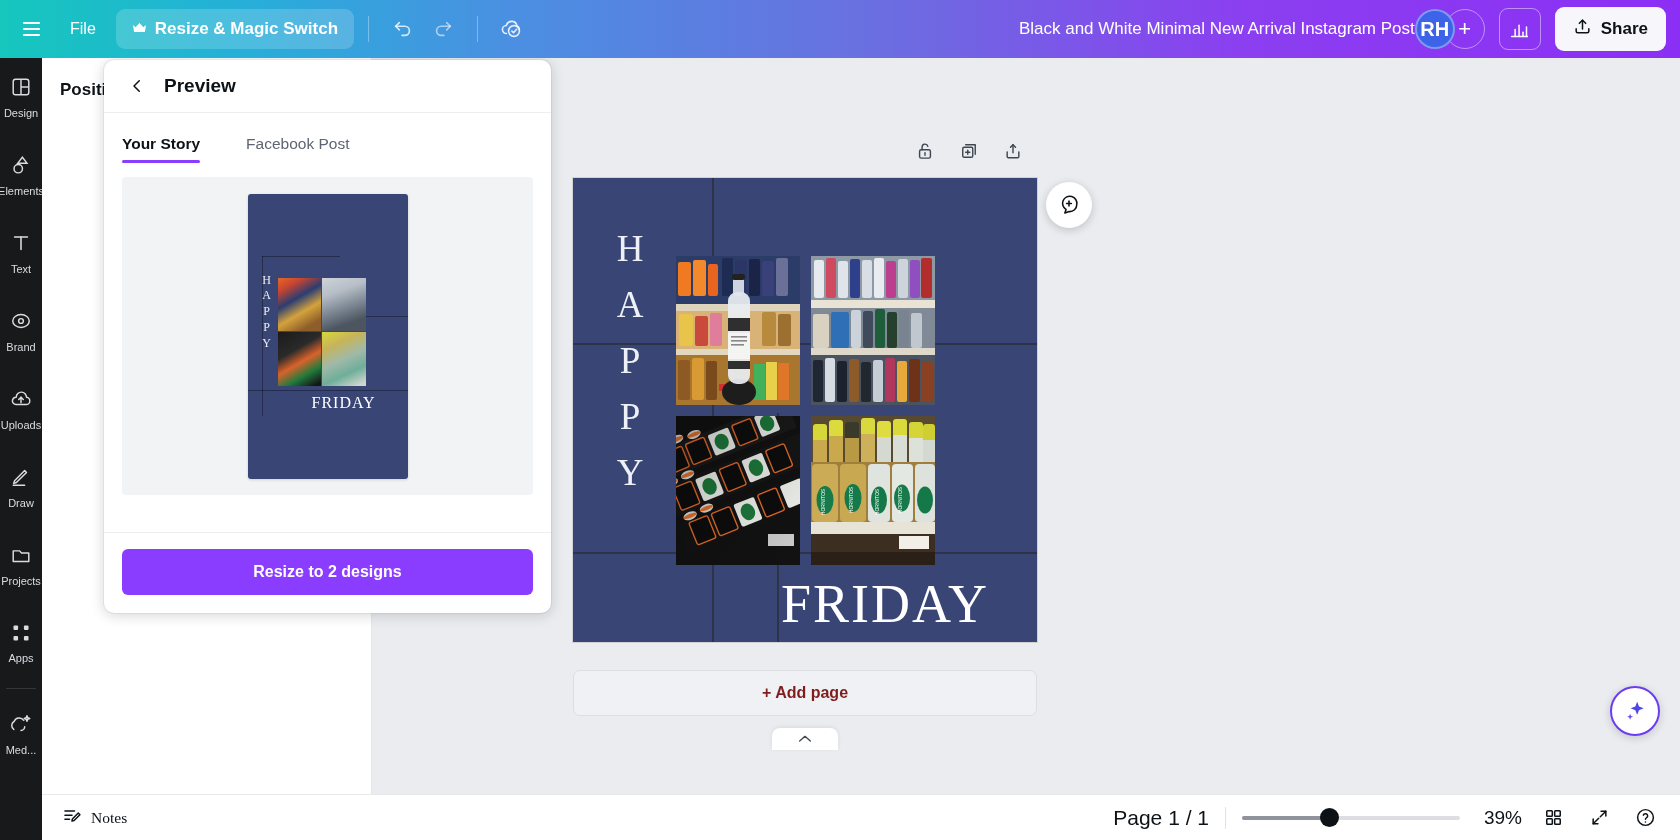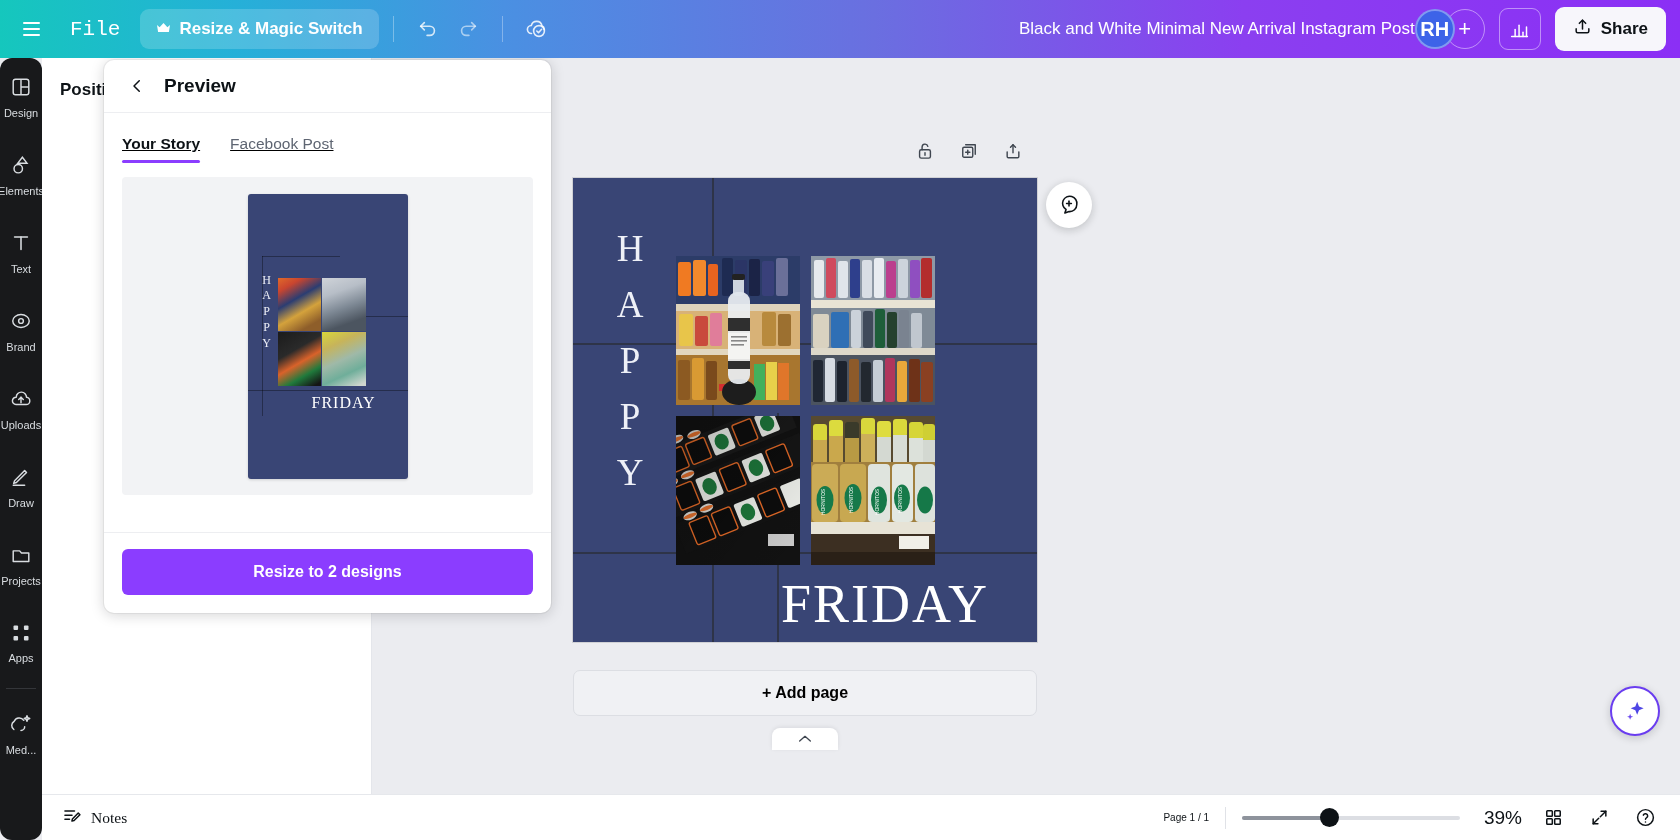--- a/index.html
+++ b/index.html
@@ -13,21 +13,21 @@
 
   
   .topbar {
     position: absolute; top: 0; left: 0; width: 1680px; height: 58px;
     background: linear-gradient(90deg, #15c7bd 0%, #25b0d8 14%, #4a90e2 30%, #6a6fe0 52%, #8b3ff0 74%, #8b2ff5 100%);
     display: flex; align-items: center; padding: 0 14px; z-index: 40;
   }
   .hamburger { width: 34px; height: 34px; display:flex; flex-direction:column; justify-content:center; align-items:center; gap:4px; cursor:pointer; margin-right: 6px;}
   .hamburger i { display:block; width:17px; height:2px; background:#fff; border-radius:2px;}
   .file-btn {
-    color:#fff; font-size:21px; padding:8px 16px; border-radius:8px; cursor:pointer; white-space:nowrap;font-family:Liberation Mono, monospace;
+    color:#fff; font-size:16px; padding:8px 16px; border-radius:8px; cursor:pointer; white-space:nowrap;
   }
   .resize-btn {
     display:flex; align-items:center; gap:8px; color:#fff; font-size:17px; font-weight:600;
     background: rgba(255,255,255,0.18); padding:10px 16px; border-radius:9px; cursor:pointer; margin-left:4px; white-space:nowrap;
   }
   .crown { font-size: 13px; line-height:1; }
   .divider-v { width:1px; height:26px; background: rgba(255,255,255,0.32); margin:0 14px; }
   .icon-btn {
     width:40px; height:40px; display:flex; align-items:center; justify-content:center;
     border-radius:8px; cursor:pointer;
@@ -52,21 +52,21 @@
     display:flex;align-items:center;justify-content:center; margin-left:14px; cursor:pointer;
   }
   .share-btn {
     display:flex; align-items:center; gap:9px; background:#f7f6fb; color:#0d1216;
     font-size:17px; font-weight:600; padding:10px 18px; border-radius:9px; margin-left:14px; cursor:pointer;
   }
 
   
   .rail {
     position:absolute; top:58px; left:0; width:42px; height:782px;
-    background:#18191b; color:#c9cdd2; z-index:30; overflow:hidden;border-radius:12px;
+    background:#18191b; color:#c9cdd2; z-index:30; overflow:hidden;
   }
   .rail-item {
     position:relative; height:78px; display:flex; flex-direction:column;
     align-items:center; justify-content:center; gap:5px; cursor:pointer;
   }
   .rail-item .lbl { font-size:11px; color:#d9dde1; white-space:nowrap; }
   .rail-sep { height:1px; background:#34363a; margin:6px 6px; }
 
   
   .position-panel {
@@ -81,21 +81,21 @@
     background:#fff; border-radius:10px; z-index:36;
     box-shadow: 0 2px 14px rgba(14,19,24,0.18), 0 0 0 1px rgba(14,19,24,0.05);
     display:flex; flex-direction:column; overflow:hidden;justify-content:space-between;
   }
   .pp-header {
     height:53px; display:flex; align-items:center; gap:14px; padding:0 20px;
     border-bottom:1px solid #edeef1; flex:0 0 auto;
   }
   .back-arrow { width:26px;height:26px; display:flex;align-items:center;justify-content:center; cursor:pointer; color:#0d1216; }
   .pp-title { font-size:19px; font-weight:700; color:#0d1216; }
-  .pp-tabs { display:flex; gap:30px; padding: 22px 18px 0 18px; flex:0 0 auto;text-decoration:underline;}
+  .pp-tabs { display:flex; gap:46px; padding: 22px 18px 0 18px; flex:0 0 auto;}
   .pp-tab { font-size:15.5px; color:#5e6572; padding-bottom:10px; cursor:pointer; position:relative; white-space:nowrap;}
   .pp-tab.active { color:#0d1216; font-weight:700; }
   .pp-tab.active::after {
     content:""; position:absolute; left:0; right:0; bottom:0; height:3px; background:#8b3dff; border-radius:2px;
   }
   .pp-body { flex:1 1 auto; padding:14px 18px 0 18px; }
   .thumb-stage {
     background:#f2f3f5; border-radius:4px; height:318px;
     display:flex; align-items:center; justify-content:center; overflow:hidden;
   }
@@ -155,21 +155,21 @@
   }
   .comment-fab {
     position:absolute; left:674px; top:124px; width:46px; height:46px; border-radius:50%;
     background:#fff; box-shadow:0 2px 8px rgba(13,18,22,0.2);
     display:flex; align-items:center; justify-content:center; cursor:pointer; color:#0d1216;
   }
   .add-page-btn {
     position:absolute; left:201px; top:612px; width:464px; height:46px;
     background:#f0f1f4; border:1px solid #dcdee3; border-radius:7px;
     display:flex; align-items:center; justify-content:center;
-    font-size:16px; font-weight:600; color:#000000; cursor:pointer;
+    font-size:16px; font-weight:600; color:#7f1d1d; cursor:pointer;
   }
   .collapse-tab {
     position:absolute; left:400px; top:670px; width:66px; height:22px;
     background:#fff; border-radius:8px 8px 0 0; display:flex;
     align-items:center; justify-content:center; cursor:pointer; color:#3f4650;
     box-shadow:0 -1px 4px rgba(13,18,22,0.08);
   }
   .magic-fab {
     position:absolute; right:20px; bottom:58px; width:50px; height:50px; border-radius:50%;
     background:#fff; border:2px solid #6a3df0; display:flex; align-items:center; justify-content:center;
@@ -177,21 +177,21 @@
   }
 
   
   .bottombar {
     position:absolute; left:42px; bottom:0; width:1638px; height:46px;
     background:#fff; display:flex; align-items:center; padding:0 20px;
     border-top:1px solid #e6e8ec; z-index:35;
   }
   .notes-btn { display:flex; align-items:center; gap:9px; font-size:15.5px; color:#0d1216; cursor:pointer;font-family:Liberation Serif, serif; }
   .bb-right { margin-left:auto; display:flex; align-items:center; gap:16px; }
-  .page-count { font-size:10px; color:#0d1216; white-space:nowrap; }
+  .page-count { font-size:21px; color:#0d1216; white-space:nowrap; }
   .bb-sep { width:1px; height:22px; background:#e0e2e7; }
   .zoom-slider { position:relative; width:218px; height:20px; display:flex; align-items:center; cursor:pointer; }
   .zs-track { position:absolute; left:0; right:0; height:4px; background:#dcdee3; border-radius:2px; }
   .zs-fill { position:absolute; left:0; width:39%; height:4px; background:#8e939c; border-radius:2px; }
   .zs-thumb { position:absolute; left:36%; width:19px; height:19px; border-radius:50%; background:#0d1216; }
   .zoom-pct { font-size:19px; color:#0d1216; width:46px; text-align:right; white-space:nowrap;}
   .bb-icon { width:30px;height:30px; display:flex;align-items:center;justify-content:center; cursor:pointer; color:#0d1216;}
 </style>
 </head>
 <body>

